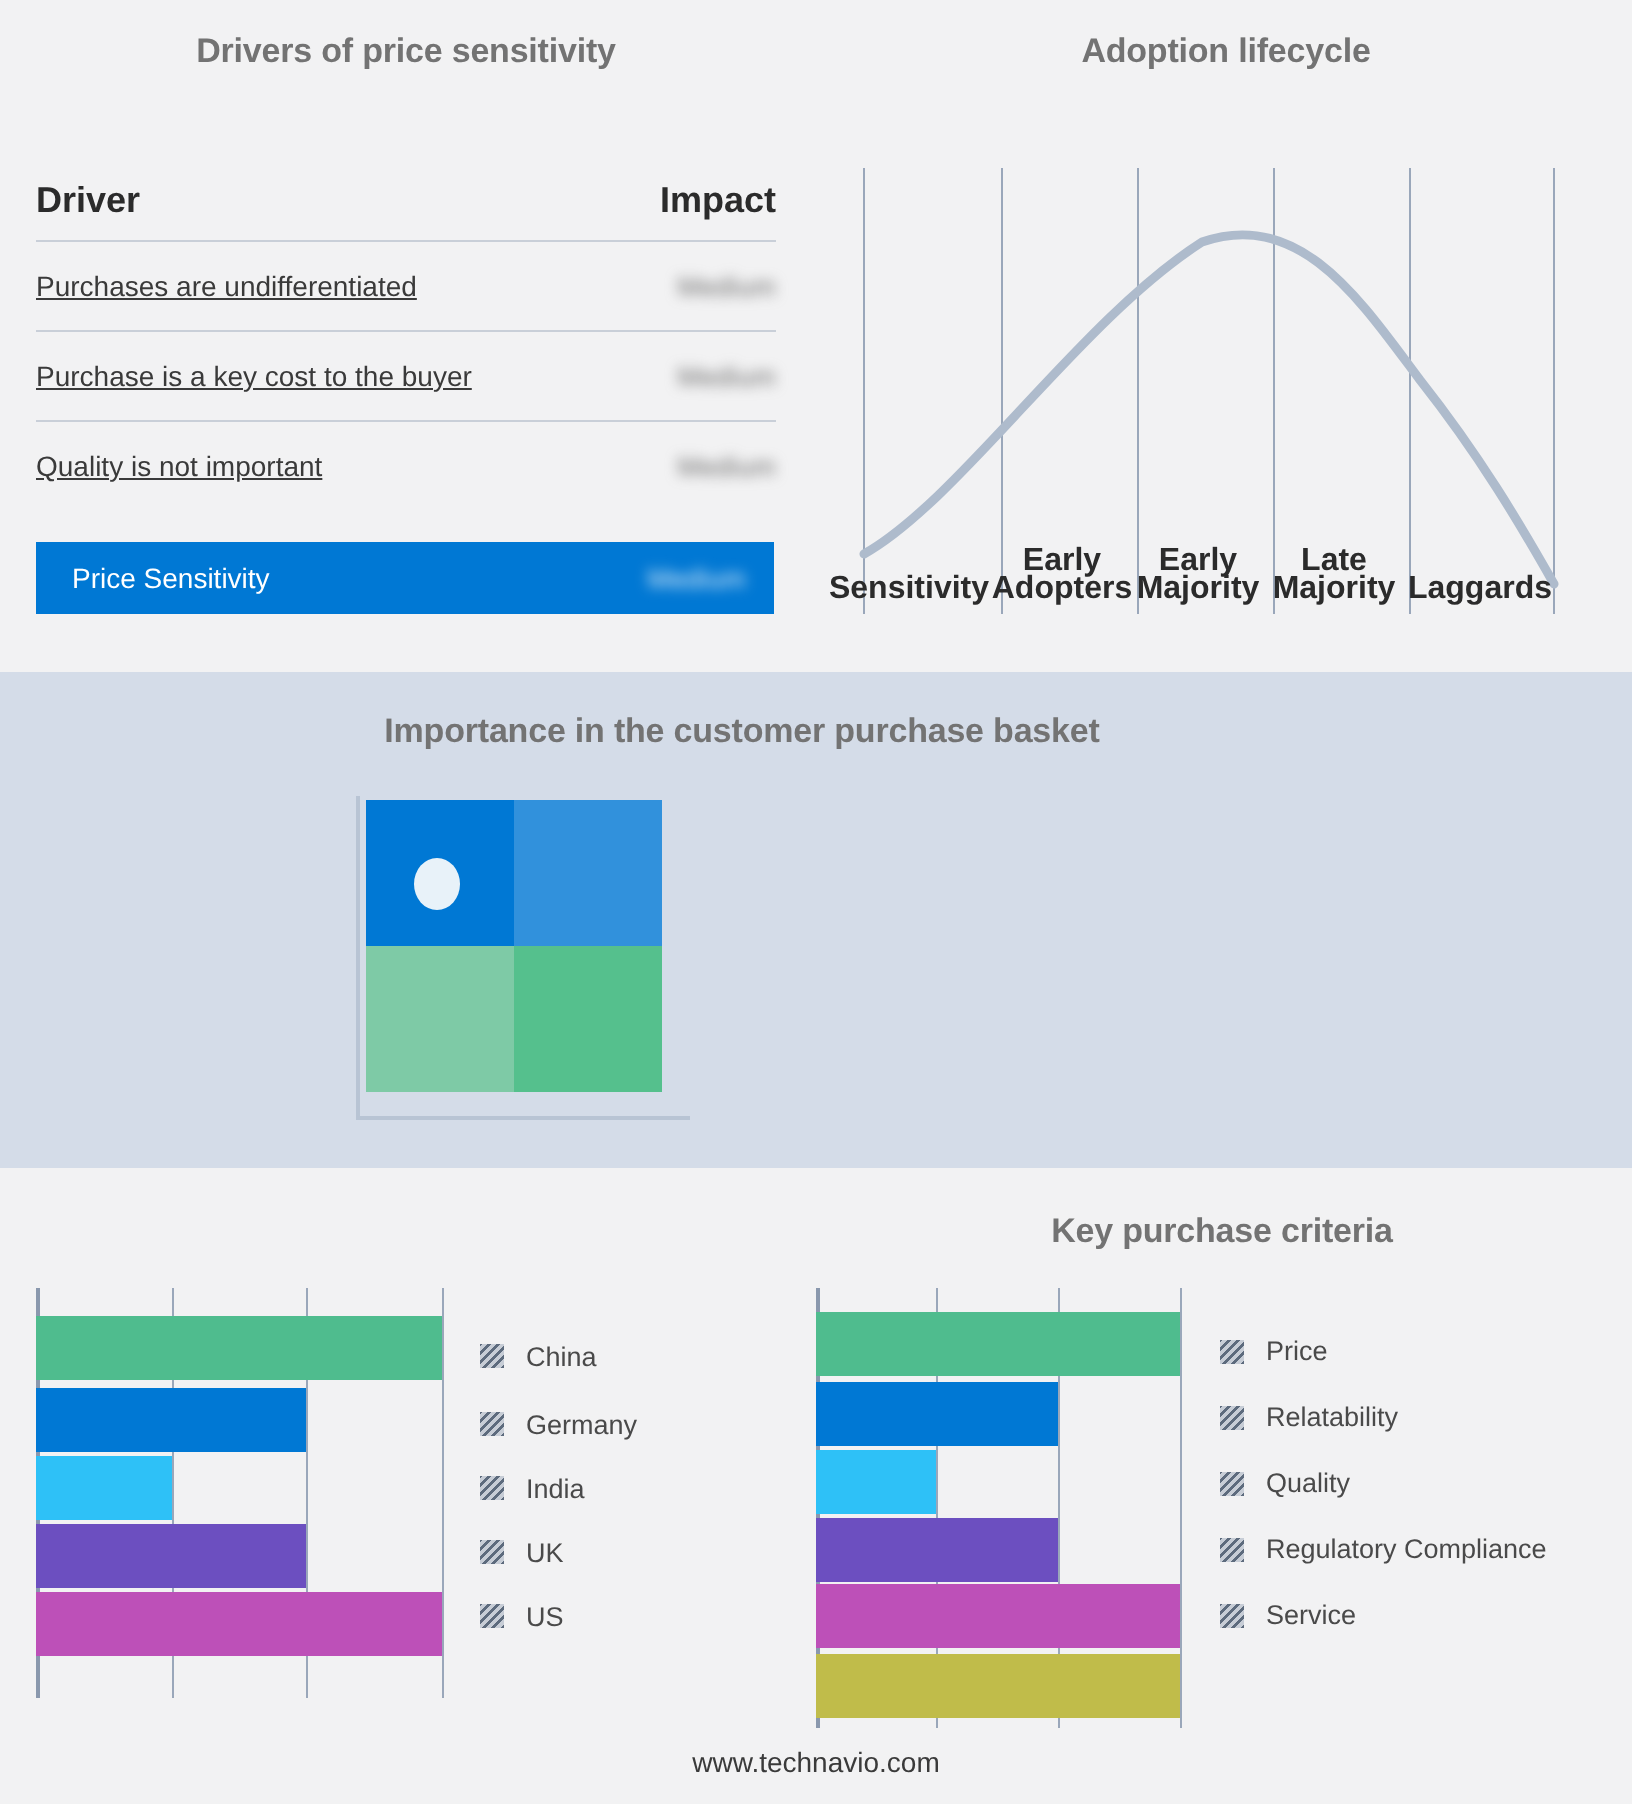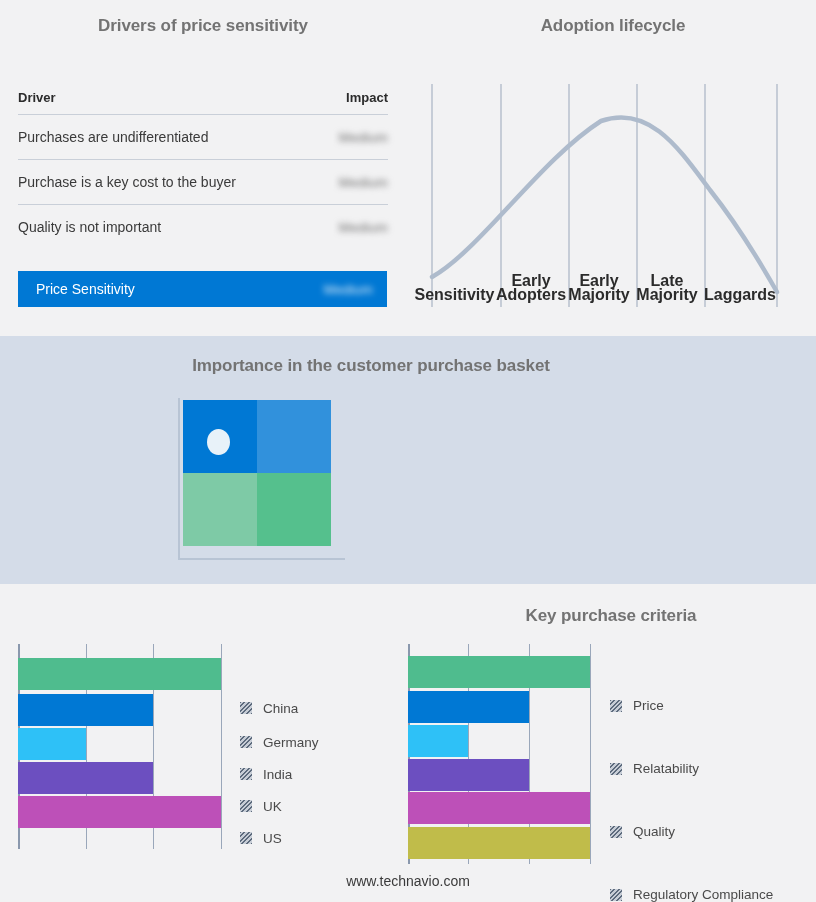--- a/index.html
+++ b/index.html
@@ -50,34 +50,34 @@
   #drivers-table {
     position: absolute;
     left: 18px; top: 90px;
     width: 370px;
   }
   .dt-head {
     display: flex;
     justify-content: space-between;
     align-items: baseline;
     font-weight: bold;
-    font-size: 13px;
+    font-size: 18px;
     color: #2b2b2b;
     padding-bottom: 9px;
   }
   .dt-row {
     display: flex;
     justify-content: space-between;
     align-items: center;
     border-top: 1px solid #c9cfd8;
     height: 44px;
     font-size: 14px;
     color: #3a3a3a;
   }
-  .dt-row .dt-driver { padding-left: 0px; }
+  .dt-row .dt-driver { padding-left: 0px; text-decoration: underline; }
   .blurred {
     color: #6b6b6b;
     filter: blur(3.2px);
     font-size: 13.5px;
     letter-spacing: 0.2px;
     user-select: none;
   }
   #dt-highlight {
     position: absolute;
     left: 18px; top: 271px;
@@ -177,21 +177,20 @@
     background: #8a98ad;
   }
   .bar {
     position: absolute;
     left: 0;
   }
   .bc-legend { position: absolute; }
   .bl-item {
     display: flex;
     align-items: center;
-    margin-top: 30px;
   }
   .bl-swatch {
     width: 12px; height: 12px;
     margin-right: 11px;
     flex: none;
     background-color: #e6e8ea;
     background-image: repeating-linear-gradient(
       -45deg,
       #5d6b7d 0px, #5d6b7d 1.4px,
       #c7cdd6 1.4px, #c7cdd6 3.2px

